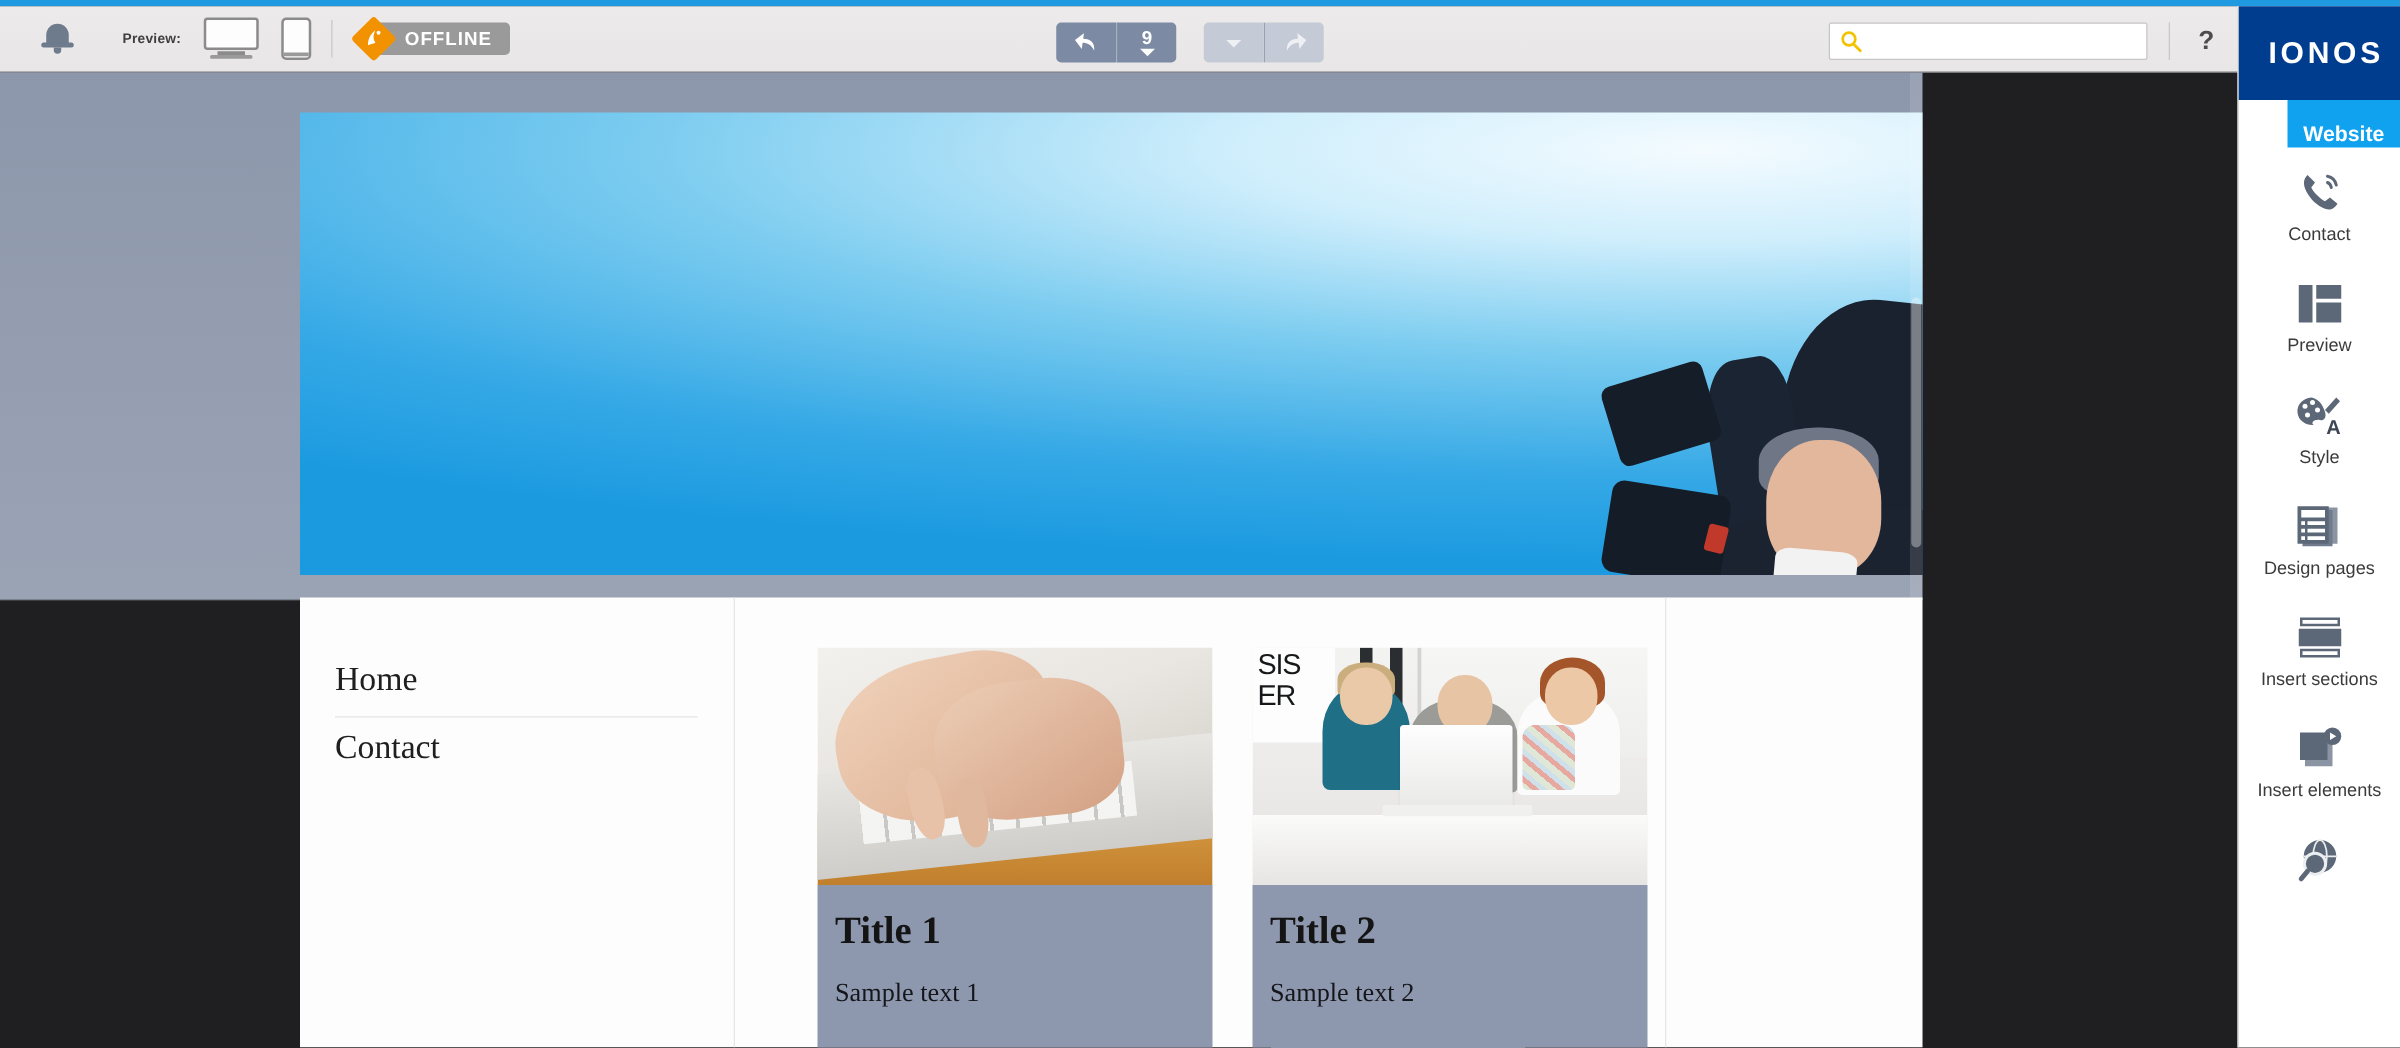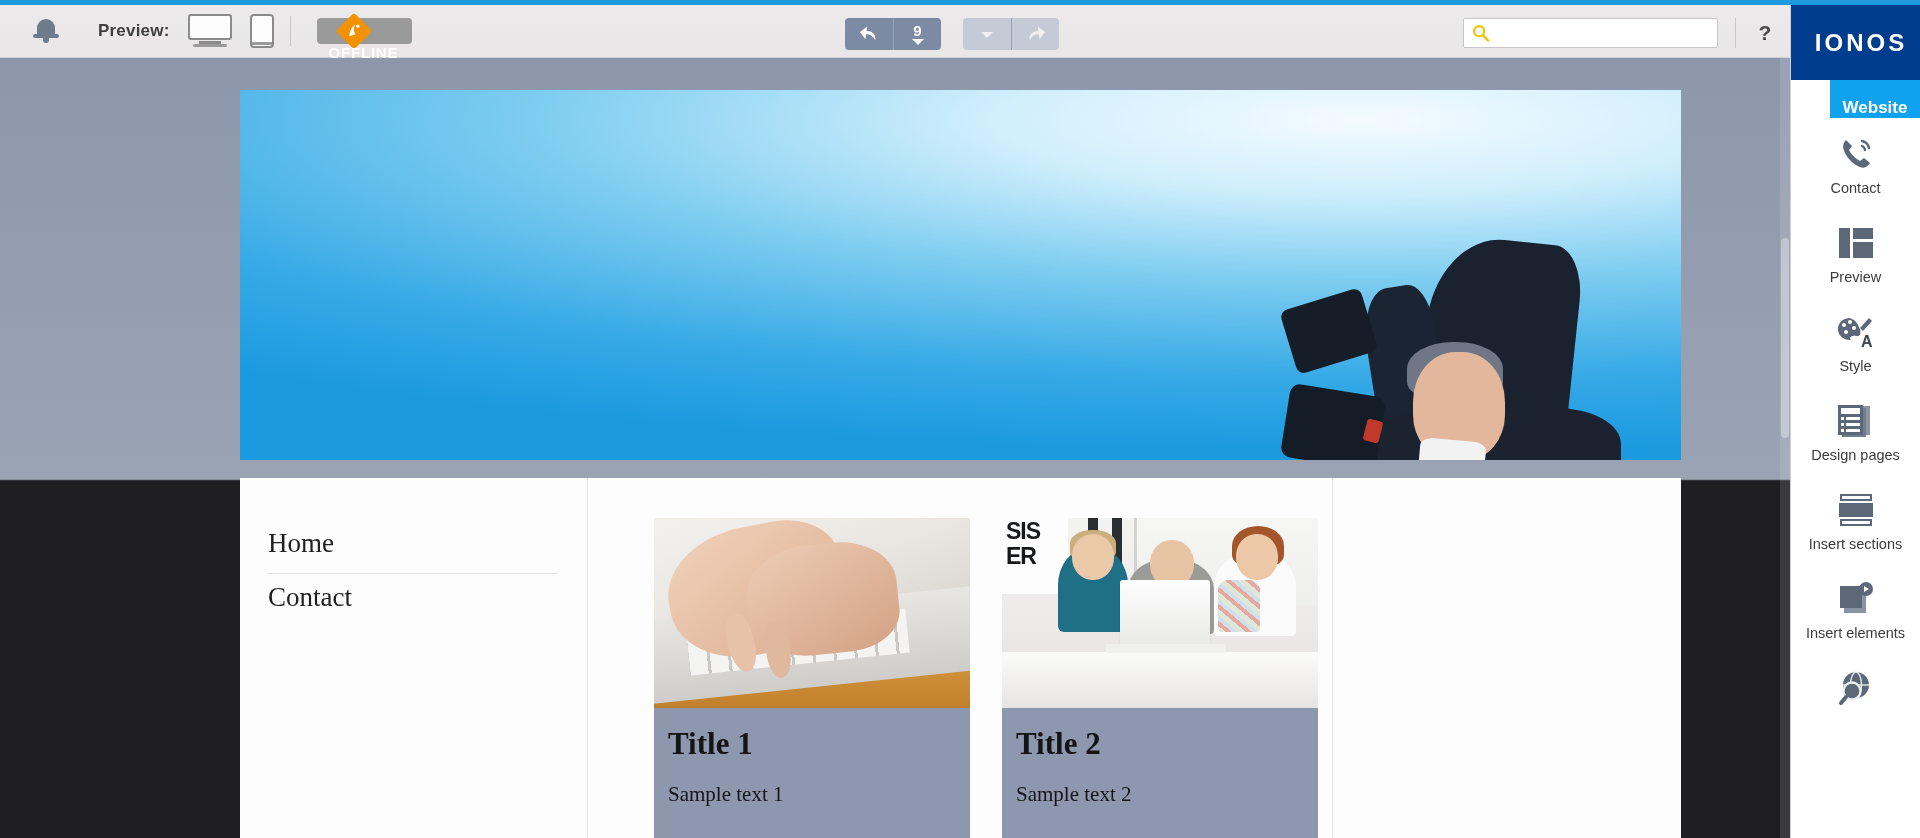--- a/index.html
+++ b/index.html
@@ -29,21 +29,21 @@
   }
   .bell-lip{
     position:absolute; left:1px; top:18px; width:26px; height:4px;
     background:#6d7b8d; border-radius:2px;
   }
   .bell-clap{
     position:absolute; left:11px; top:22px; width:6px; height:5px;
     background:#6d7b8d; border-radius:0 0 4px 4px;
   }
   .tb-preview-label{
-    margin-left:38px; font-size:17px; color:#3f3f3f; font-weight:bold;
+    margin-left:38px; font-size:11px; color:#3f3f3f; font-weight:bold;
     letter-spacing:0.2px;
   }
   .dev-btns{ display:flex; align-items:center; margin-left:18px; gap:18px; }
   .dev-desktop{ position:relative; width:44px; height:34px; }
   .dev-desktop .scr{
     position:absolute; left:0; top:0; width:44px; height:26px;
     border:2px solid #8b8b8b; border-radius:3px; background:#fdfdfd;
   }
   .dev-desktop .stand{
     position:absolute; left:11px; top:27px; width:22px; height:3px; background:#8b8b8b;
@@ -58,21 +58,21 @@
     border:2px solid #8b8b8b; border-radius:4px; background:#fdfdfd;
   }
   .dev-mobile .bar{
     position:absolute; left:2px; bottom:3px; width:20px; height:3px; background:#9a9a9a;
   }
   .tb-sep{ width:1px; height:30px; background:#c8c8c8; margin:0 16px; }
 
   .offline-pill{
     display:flex; align-items:center; height:26px;
     background:#9a9a9a; border-radius:4px; padding-right:14px;
-    position:relative; margin-left:10px;flex-direction:column;
+    position:relative; margin-left:10px;
   }
   .offline-diamond{
     width:26px; height:26px; background:#f39200; transform:rotate(45deg);
     border-radius:3px; margin-left:-6px; position:relative; flex:none;
   }
   .offline-glyph{
     position:absolute; left:5px; top:4px; width:16px; height:17px;
     transform:rotate(-45deg);
   }
   .offline-text{
@@ -126,21 +126,21 @@
   .tb-sep3{
     position:absolute; left:1800px; top:13px; width:1px; height:30px; background:#c8c8c8;
   }
   .logout-btn{
     position:absolute; left:1826px; top:14px; font-size:17px;
     font-weight:bold; color:#3f3f3f;
   }
 
   
   .canvas{
-    position:absolute; left:0; top:58px; width:1790px; height:780px;
+    position:absolute; left:0; top:58px; width:1538px; height:780px;
     overflow:hidden;
     background:linear-gradient(#8d97ab 0%, #97a0b2 38%, #9aa3b4 54%, #1f1f22 54.2%, #1f1f22 100%);
   }
   .hero{
     position:absolute; left:240px; top:32px; width:1441px; height:370px;
     background:
       radial-gradient(ellipse 120% 90% at 78% 8%, #f4fbff 0%, #cfeefc 22%, #7ecdf0 48%, #36a9e6 78%, #1b9ae0 100%);
     overflow:hidden;
   }
   
@@ -248,21 +248,21 @@
   
   .img-team{
     width:100%; height:100%;
     background:linear-gradient(#f3f3f2 0%,#eceae8 58%,#e3e1de 100%);
     position:relative; overflow:hidden;
   }
   .tm-poster{
     position:absolute; left:0; top:0; width:66px; height:76px; background:#fdfdfd;
   }
   .tm-poster b{
-    display:block; font-family:"Liberation Sans",sans-serif; font-weight:bold;
+    display:block; font-family:"Liberation Sans",sans-serif; font-weight:normal;
     font-size:23px; line-height:23px; color:#16181a; letter-spacing:-1px;
     padding:2px 0 0 4px;
   }
   .tm-win{
     position:absolute; left:86px; top:0; width:10px; height:80px; background:#2b2e31;
   }
   .tm-win2{
     position:absolute; left:110px; top:0; width:10px; height:80px; background:#2b2e31;
   }
   .tm-wall{

